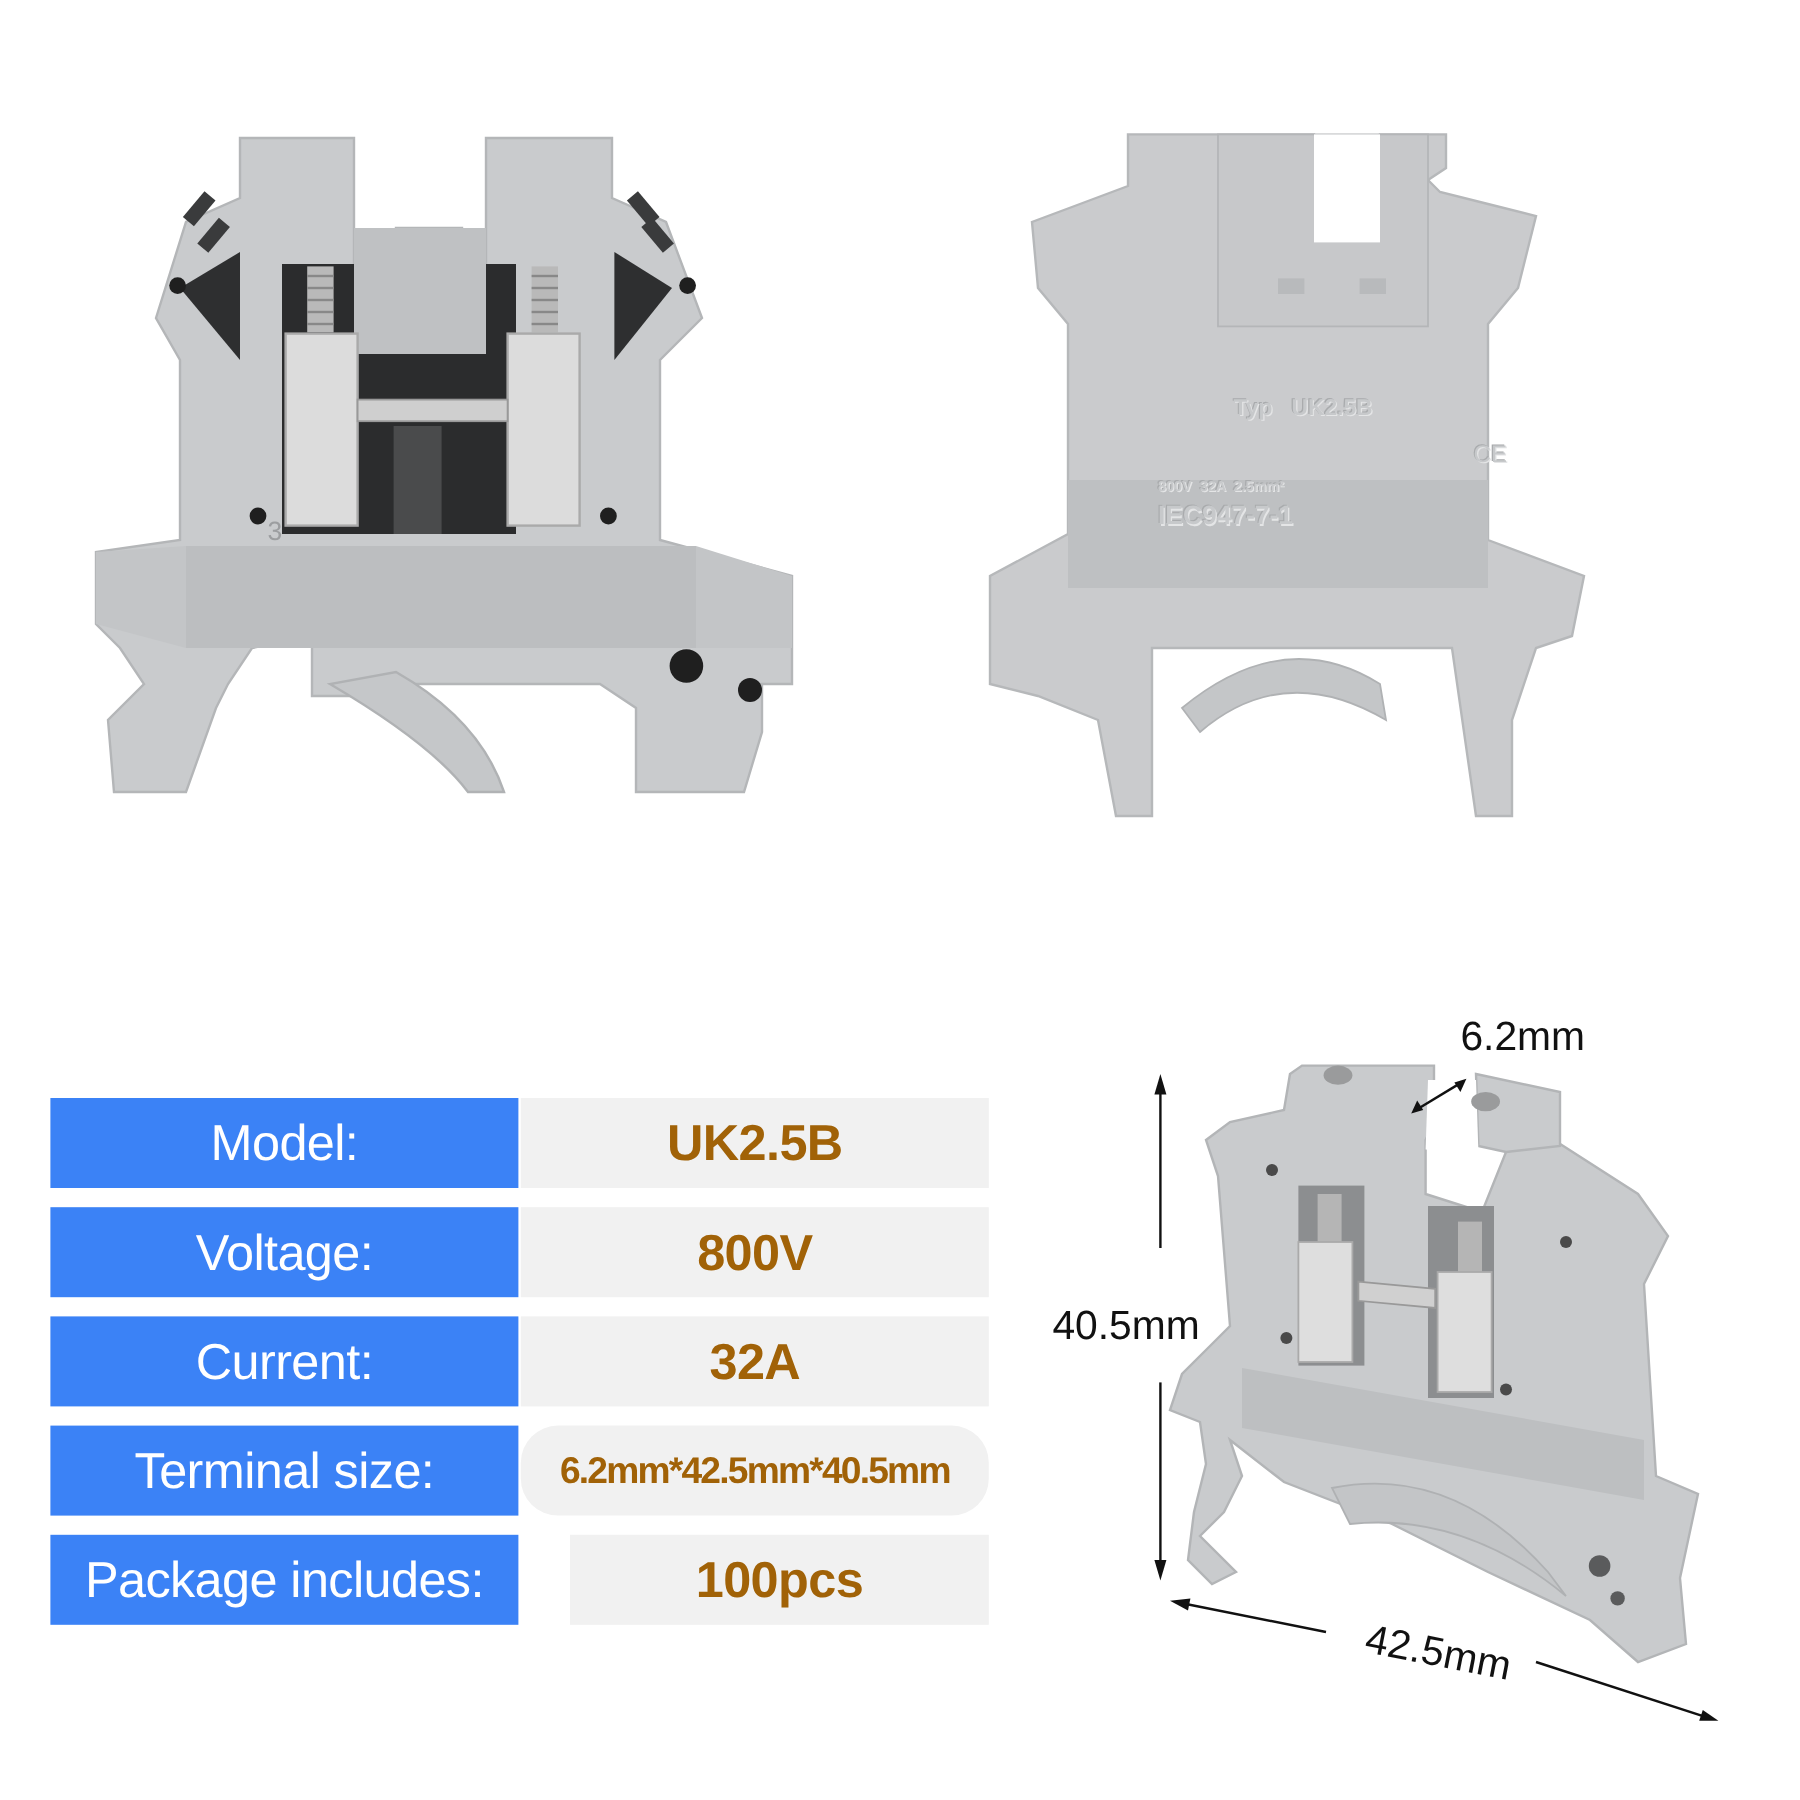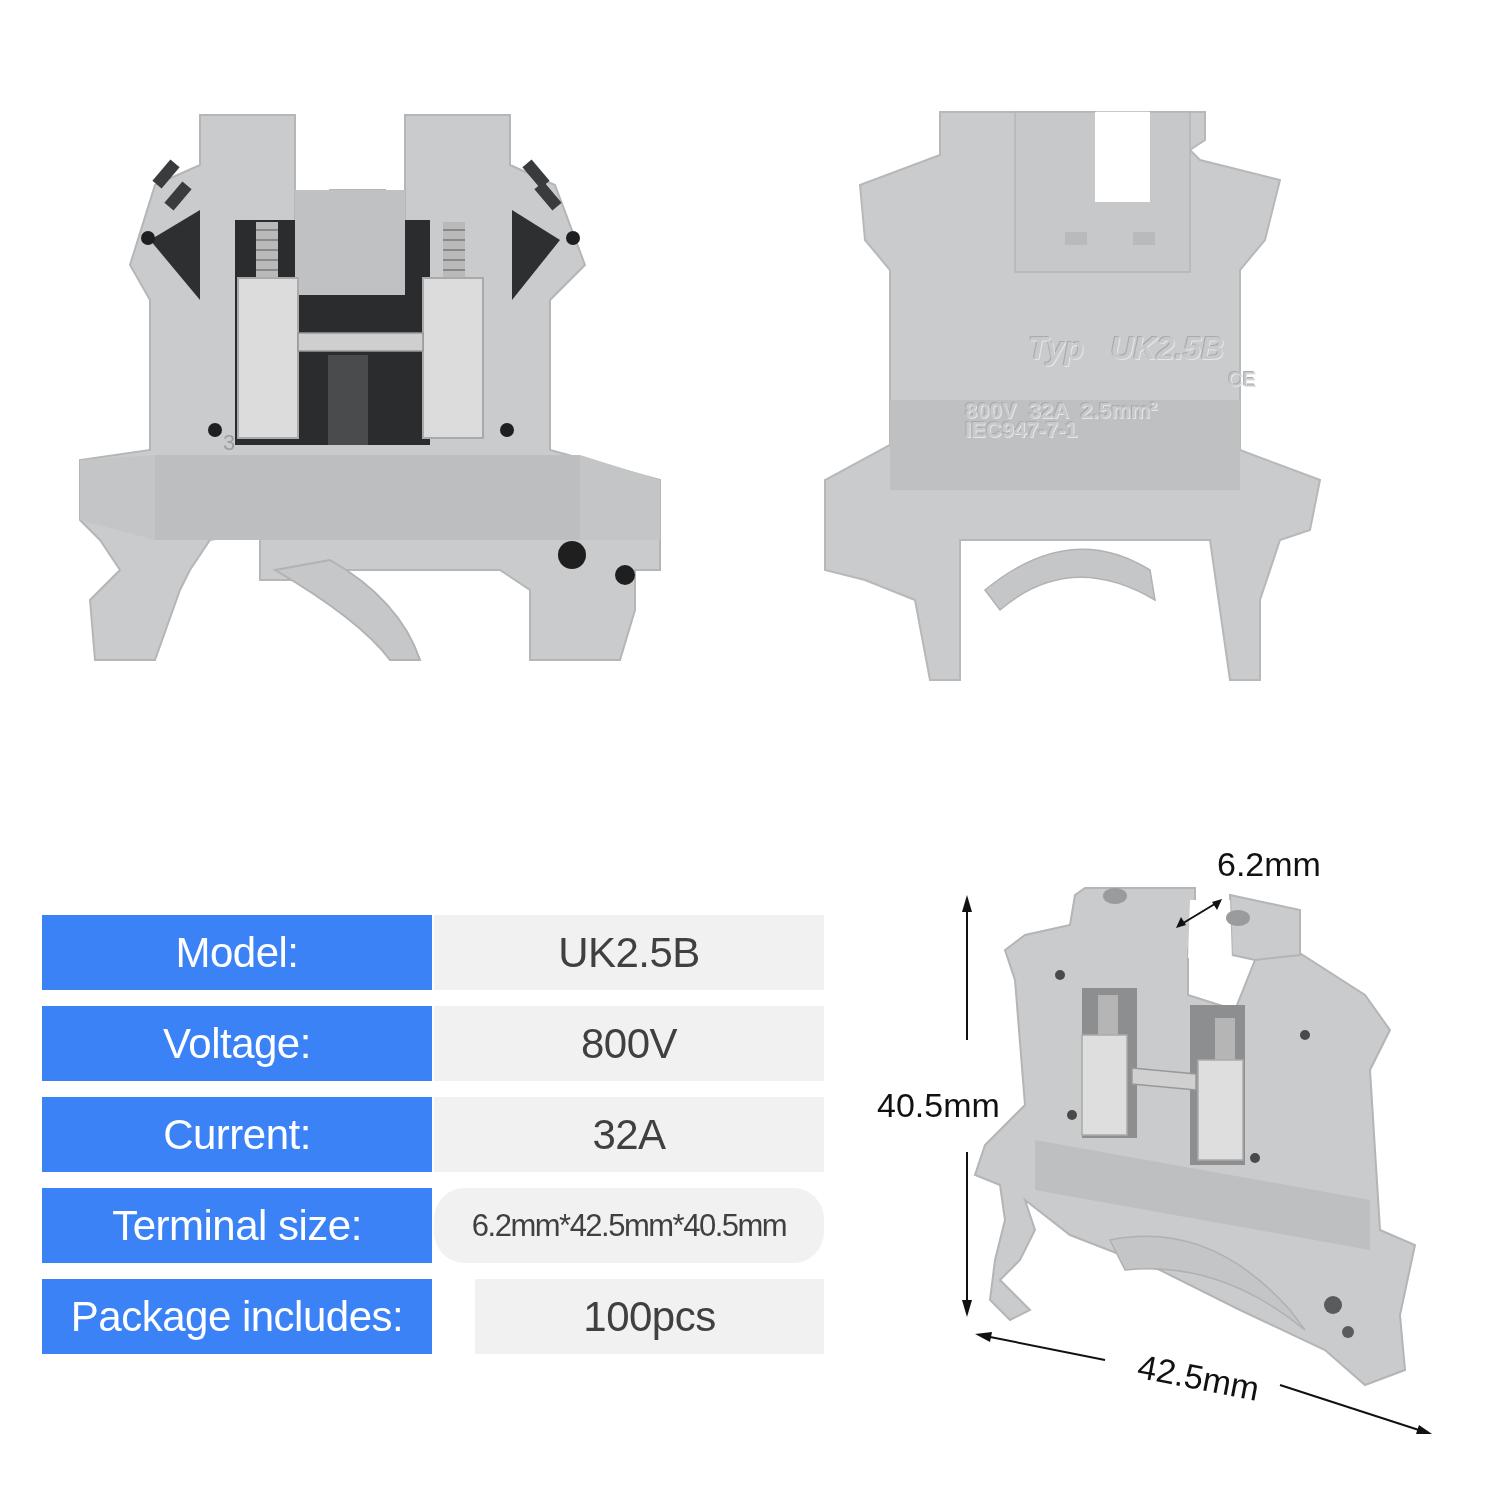--- a/index.html
+++ b/index.html
@@ -3,21 +3,21 @@
 <meta charset="utf-8">
 <style>
   html, body { margin:0; padding:0; background:#ffffff; }
   body { width:1500px; height:1500px; position:relative; overflow:hidden; font-family:"Liberation Sans", sans-serif; }
   .abs { position:absolute; }
   svg { position:absolute; overflow:visible; }
 
   
   .spec-row { position:absolute; left:42px; width:782px; height:75px; display:flex; }
   .spec-key { width:390px; height:100%; background:#3b82f6; color:#ffffff; display:flex; align-items:center; justify-content:center; font-size:42px; letter-spacing:-0.5px; }
-  .spec-val { flex:1; height:100%; background:#f1f1f1; color:#404040; display:flex; align-items:center; justify-content:center; font-size:42px; margin-left:2px; letter-spacing:-0.5px; }
+  .spec-val { flex:1; height:100%; background:#f1f1f1; color:#a16207; display:flex; align-items:center; justify-content:center; font-size:42px; margin-left:2px; letter-spacing:-0.5px;font-weight:bold; }
   .spec-val.small { font-size:31px; letter-spacing:-1.5px;border-radius:31px; }
 
   .dim-label { position:absolute; color:#111; font-size:34px; }
   .emboss { position:absolute; color:#c7c9cb; font-weight:bold; text-shadow: 1px 1px 0 #e4e5e6, -1px -1px 0 #a9abad; }
 </style>
 </head>
 <body>
 
 <div class="abs" style="left:60px;top:100px;width:620px;height:600px;">
   <svg width="620" height="600" viewBox="0 0 620 600">
@@ -76,23 +76,23 @@
 <div class="abs" style="left:810px;top:100px;width:620px;height:600px;">
   <svg width="620" height="600" viewBox="0 0 620 600">
     <path d="M130 12 H285 V95 H340 V12 H395 V40 L380 50 L390 60 L430 70 L470 80 L455 140 L430 170 V350 L510 380 L500 430 L470 440 L450 500 V580 H420 L400 440 H150 V580 H120 L105 500 L55 480 L15 470 V380 L80 345 V170 L55 140 L50 85 L90 70 L130 55 Z" fill="#cacbcd" stroke="#b6b8ba" stroke-width="2"></path>
     <rect x="205" y="12" width="175" height="160" fill="#c7c8ca" stroke="#b4b6b8" stroke-width="1.5"></rect>
     <rect x="285" y="12" width="55" height="90" fill="#ffffff"></rect>
     <rect x="255" y="132" width="22" height="13" fill="#b8babc"></rect>
     <rect x="323" y="132" width="22" height="13" fill="#b8babc"></rect>
     <rect x="80" y="300" width="350" height="90" fill="#bec0c2"></rect>
     <path d="M175 490 Q260 420 340 470 L345 500 Q260 450 190 510 Z" fill="#c4c6c8" stroke="#b0b2b4" stroke-width="1.5"></path>
   </svg>
-  <div class="emboss" style="left:218px;top:230px;font-size:32px;white-space:pre;font-style:italic;">Typ   UK2.5B</div>
+  <div class="emboss" style="left:218px;top:230px;font-size:19px;white-space:pre;">Typ   UK2.5B</div>
   <div class="emboss" style="left:155px;top:279px;font-size:22px;margin-top:38px;">IEC947-7-1</div>
-  <div class="emboss" style="left:155px;top:298px;font-size:22px;white-space:pre;">800V  32A  2.5mm²</div>
+  <div class="emboss" style="left:155px;top:298px;font-size:12px;white-space:pre;">800V  32A  2.5mm²</div>
   <div class="emboss" style="left:418px;top:268px;font-size:20px;font-weight:normal;">CE</div>
 </div>
 
 <div>
   <div class="spec-row" style="top:915px;">
     <div class="spec-key">Model:</div>
     <div class="spec-val">UK2.5B</div>
   </div>
   <div class="spec-row" style="top:1006px;">
     <div class="spec-key">Voltage:</div>

